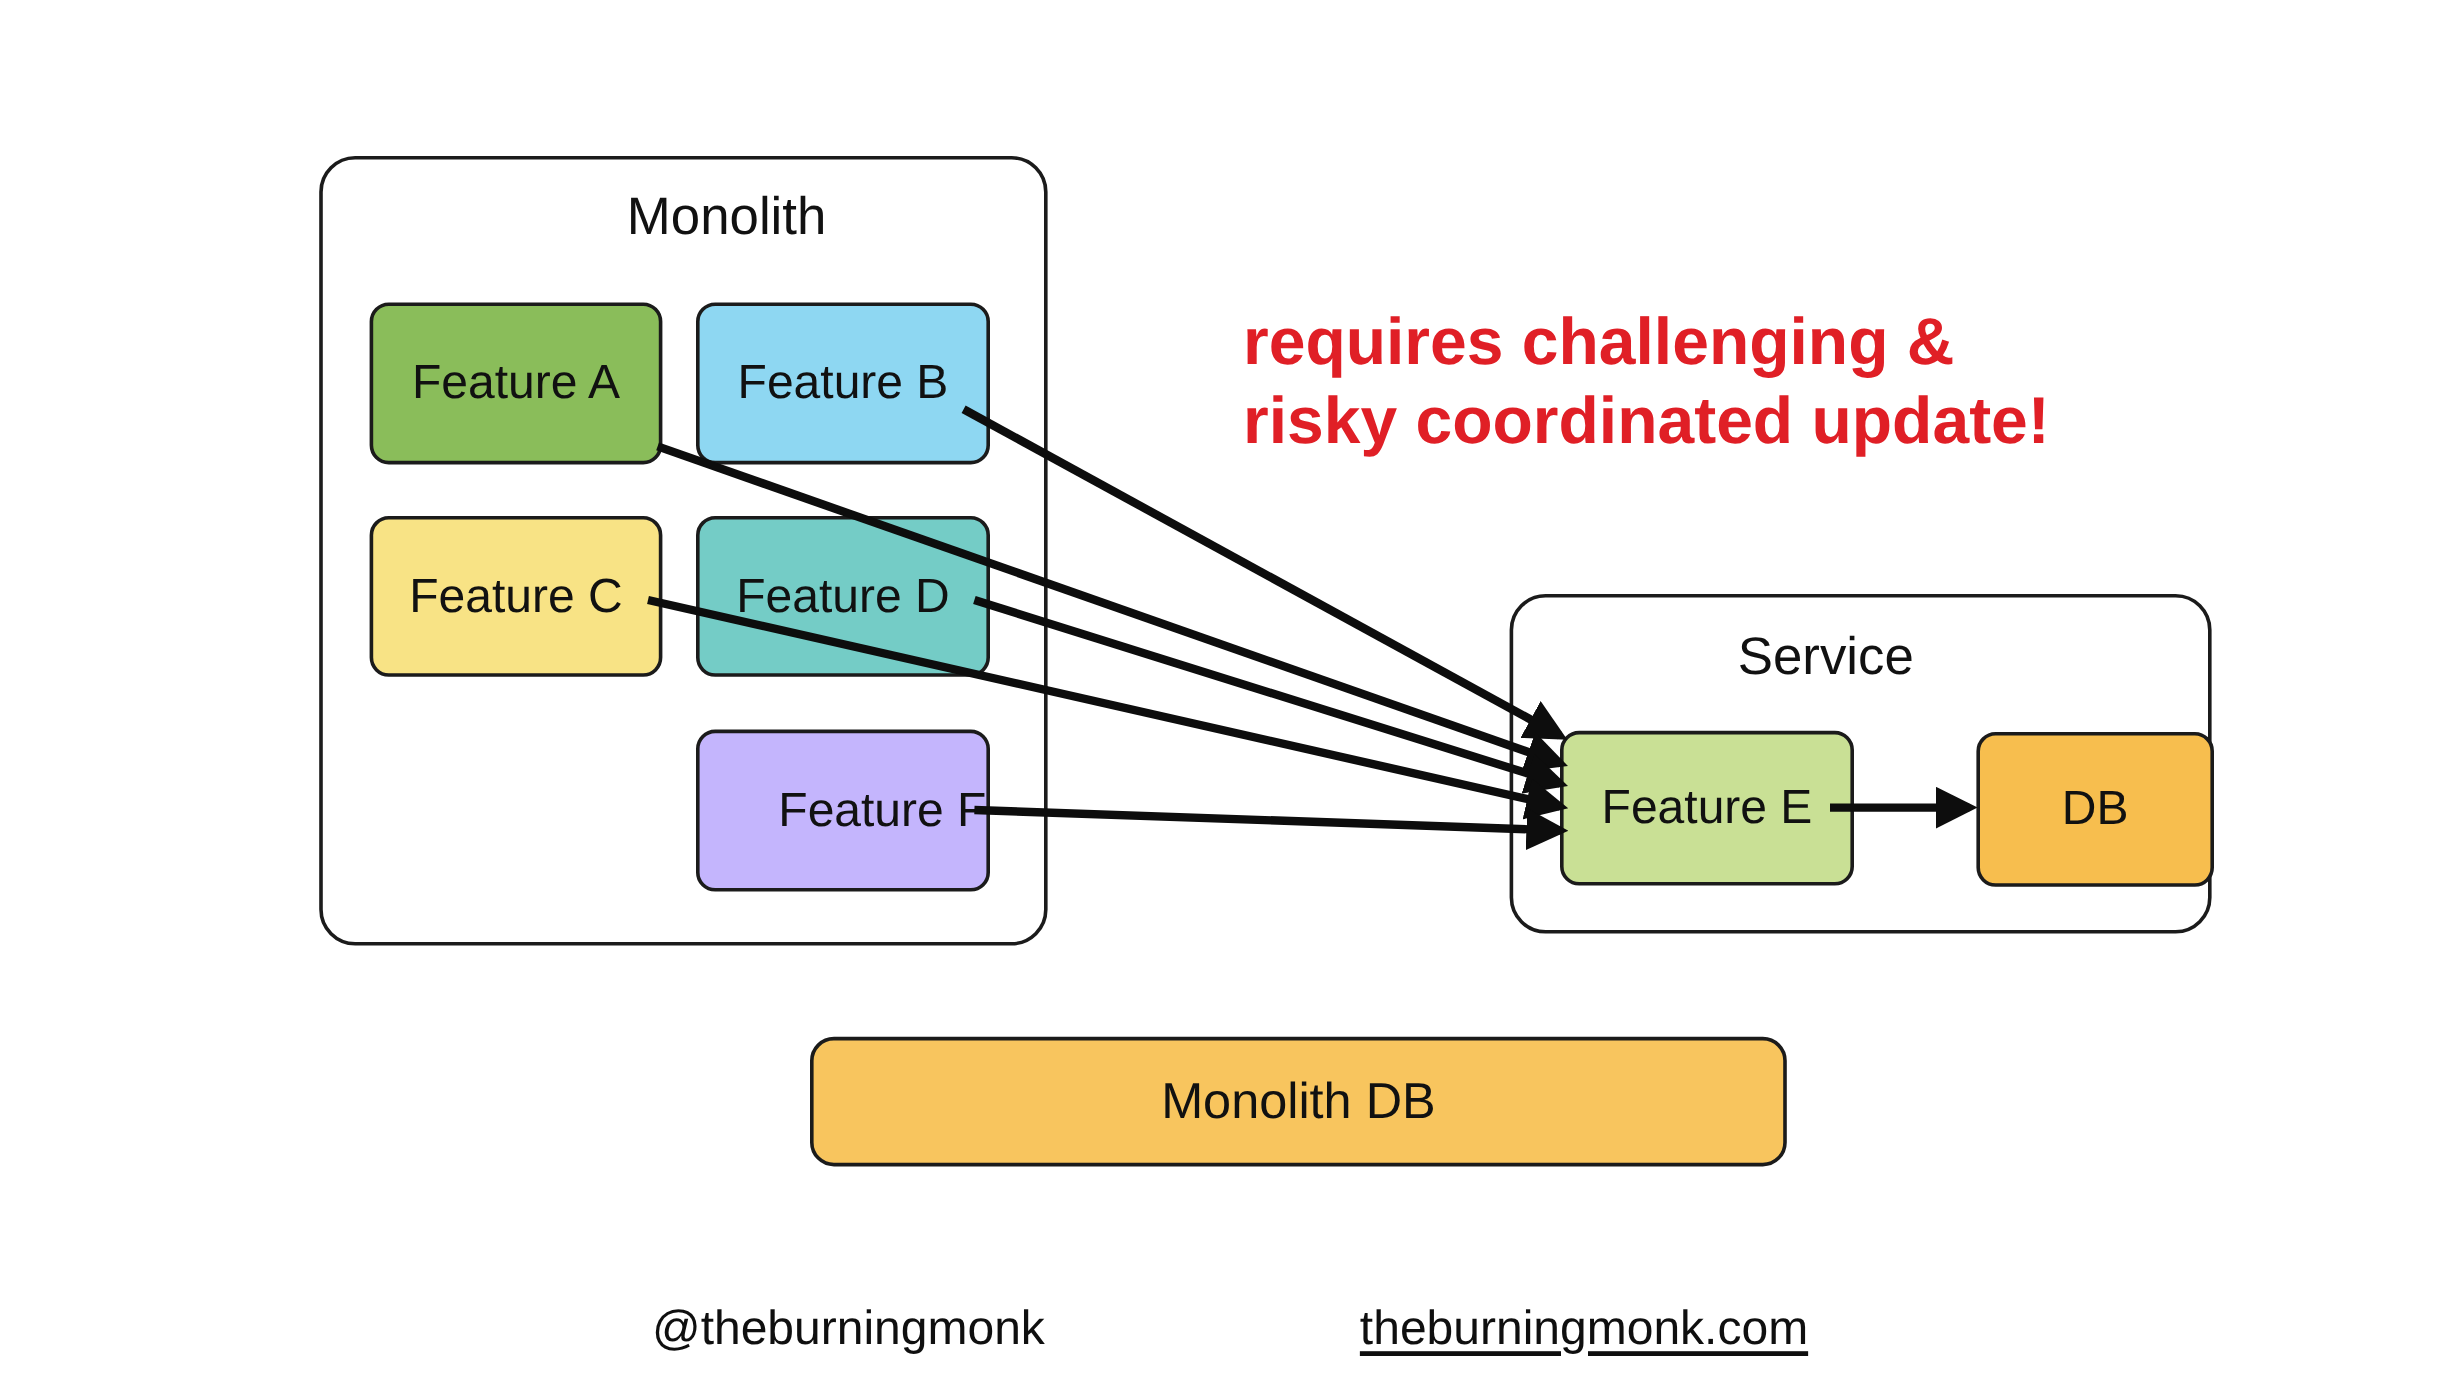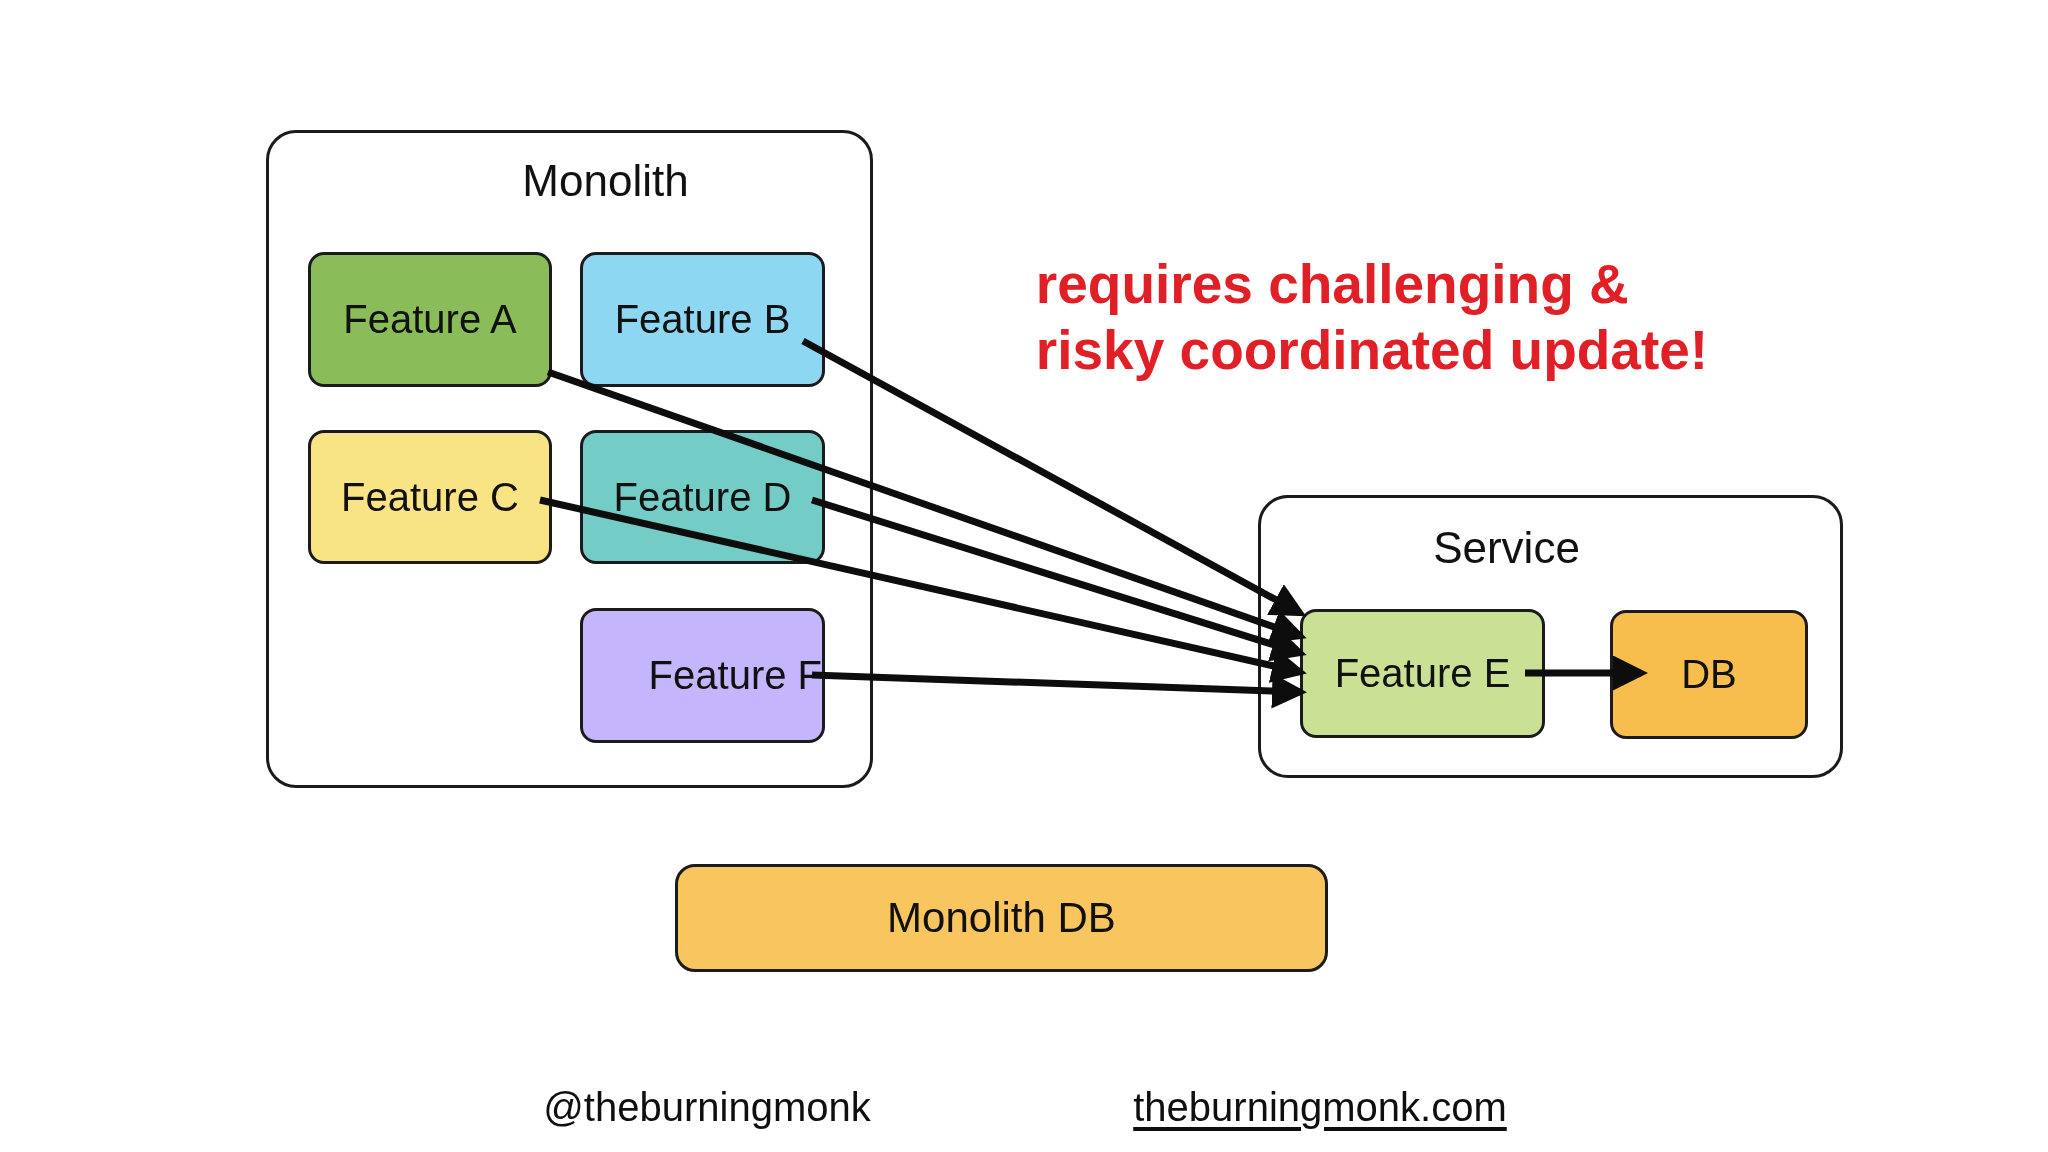--- a/index.html
+++ b/index.html
@@ -36,26 +36,26 @@
   
   .monolith{left:266px;top:130px;width:607px;height:658px;}
   .monolith-title{left:266px;top:156px;width:607px;padding-left:36px;}
   .box-a{left:308px;top:252px;width:244px;height:135px;}
   .box-b{left:580px;top:252px;width:245px;height:135px;}
   .box-c{left:308px;top:430px;width:244px;height:134px;}
   .box-d{left:580px;top:430px;width:245px;height:134px;}
   .box-f{left:580px;top:608px;width:245px;height:135px;}
   
   .service{left:1258px;top:495px;width:585px;height:283px;}
-  .service-title{left:1258px;top:523px;width:497px;}
+  .service-title{left:1258px;top:523px;width:497px;padding-left:15px;}
   .box-e{left:1300px;top:609px;width:245px;height:129px;}
-  .box-db{left:1610px;top:610px;width:198px;height:129px;}
+  .box-db{left:1647px;top:610px;width:198px;height:129px;}
   
   .box-monodb{
-    left:675px;top:864px;width:653px;height:108px;
+    left:675px;top:864px;width:814px;height:108px;
     border-radius:20px;font-size:42px;
   }
   
   .warning{
     position:absolute;
     left:1372px;top:251px;
     transform:translateX(-50%);
     font-size:55px;font-weight:bold;
     line-height:66px;
     white-space:nowrap;

